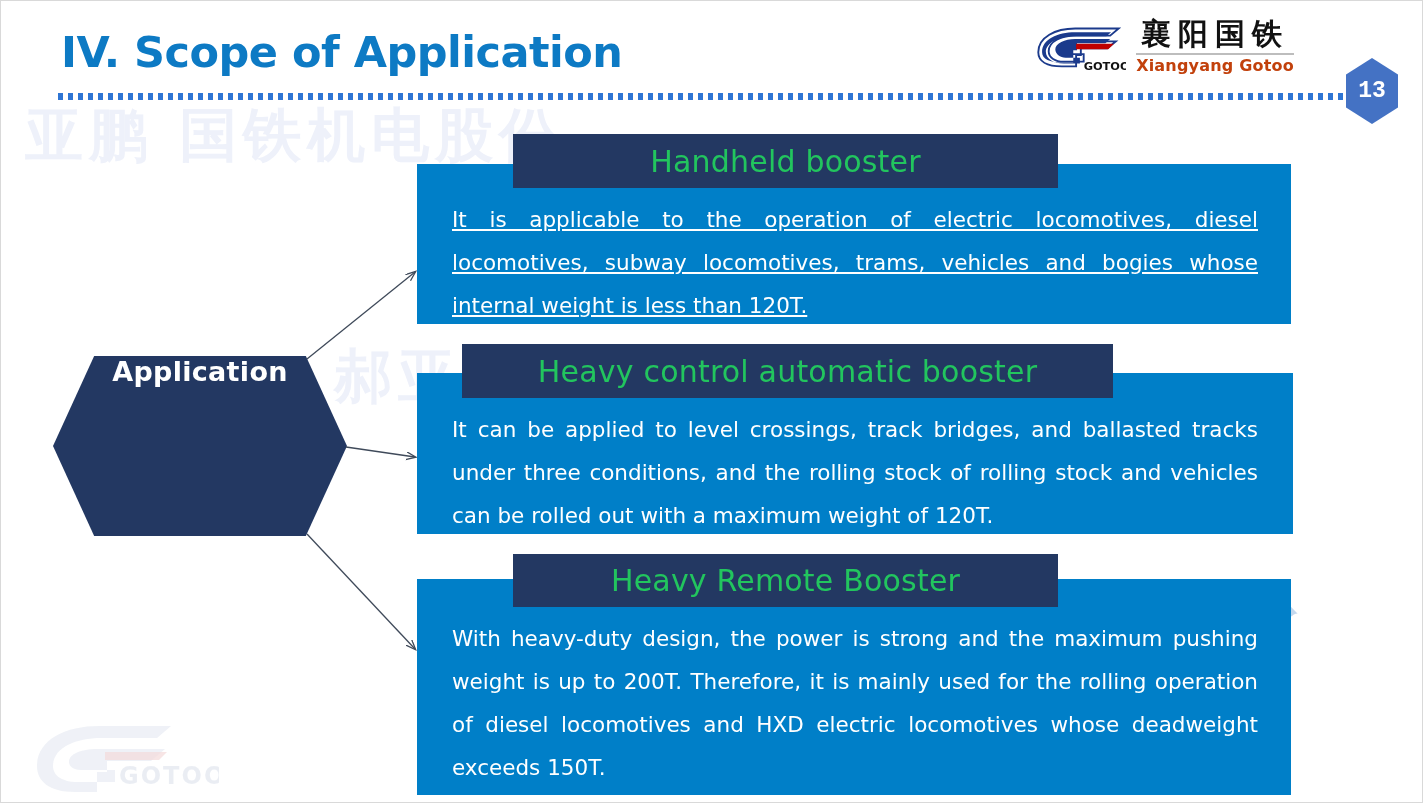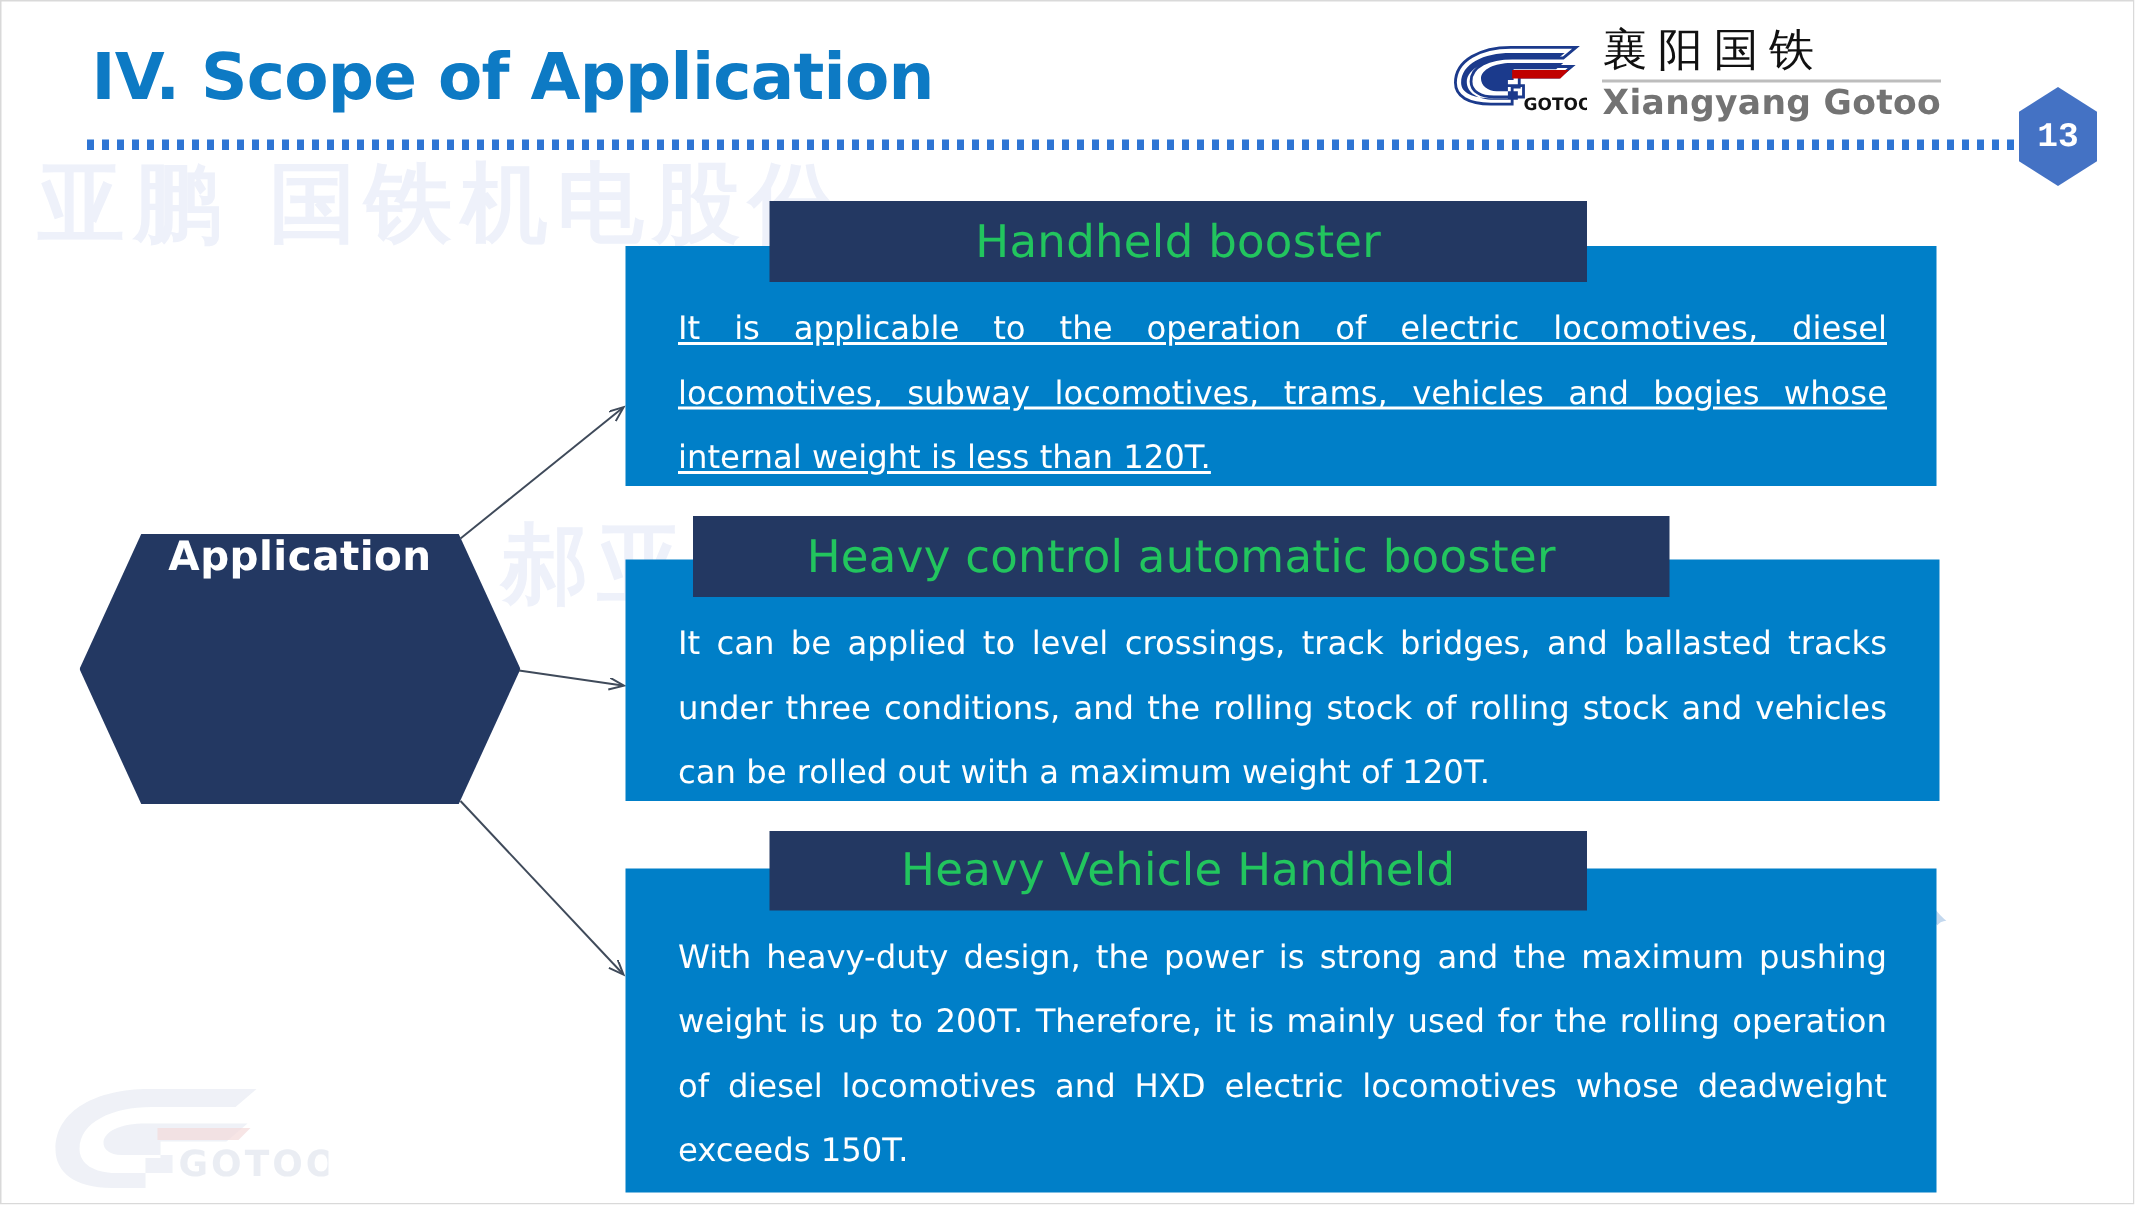--- a/index.html
+++ b/index.html
@@ -75,34 +75,35 @@
     top: 18px;
     display: flex;
     align-items: center;
     gap: 10px;
   }
   .brand-mark { width: 96px; height: 52px; display: block; }
   .brand-text { display: flex; flex-direction: column; line-height: 1; }
   .brand-cn {
     font-family: "DejaVu Sans", sans-serif;
     font-size: 30px;
-    font-weight: 400;
+    font-weight: 700;
     color: #111111;
     letter-spacing: 7px;
+    text-align: center;
   }
   .brand-cn-rule {
     height: 2px;
     background: #bdbdbd;
     margin: 4px 0 3px 0;
   }
   .brand-en {
     font-family: "DejaVu Sans", sans-serif;
-    font-size: 23px;
-    font-weight: 700;
-    color: #737373;
+    font-size: 16px;
+    font-weight: 700;
+    color: #c2410c;
     letter-spacing: 0.2px;
   }
 
   .page-hex {
     position: absolute;
     right: 24px;
     top: 57px;
     width: 52px;
     height: 66px;
     background: #4472c4;
@@ -249,17 +250,17 @@
   </div>
 
   <div class="card" id="card2">
     <div class="card-body"></div>
     <div class="card-head">Heavy control automatic booster</div>
     <div class="card-text">It can be applied to level crossings, track bridges, and ballasted tracks under three conditions, and the rolling stock of rolling stock and vehicles can be rolled out with a maximum weight of 120T.</div>
   </div>
 
   <div class="card" id="card3">
     <div class="card-body"></div>
-    <div class="card-head">Heavy Vehicle Handheld</div>
+    <div class="card-head">Heavy Remote Booster</div>
     <div class="card-text">With heavy-duty design, the power is strong and the maximum pushing weight is up to 200T. Therefore, it is mainly used for the rolling operation of diesel locomotives and HXD electric locomotives whose deadweight exceeds 150T.</div>
   </div>
 
 </div>
 
 </body></html>

